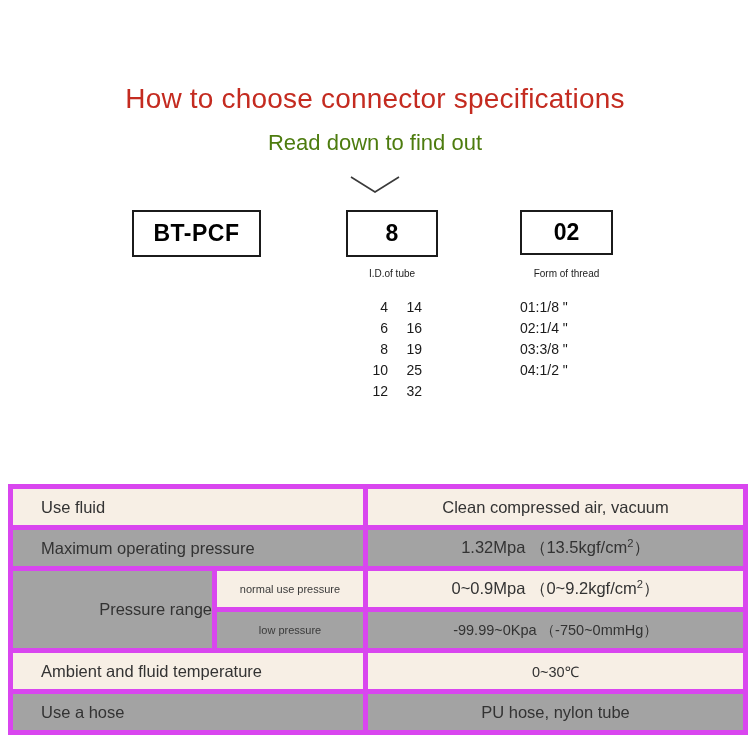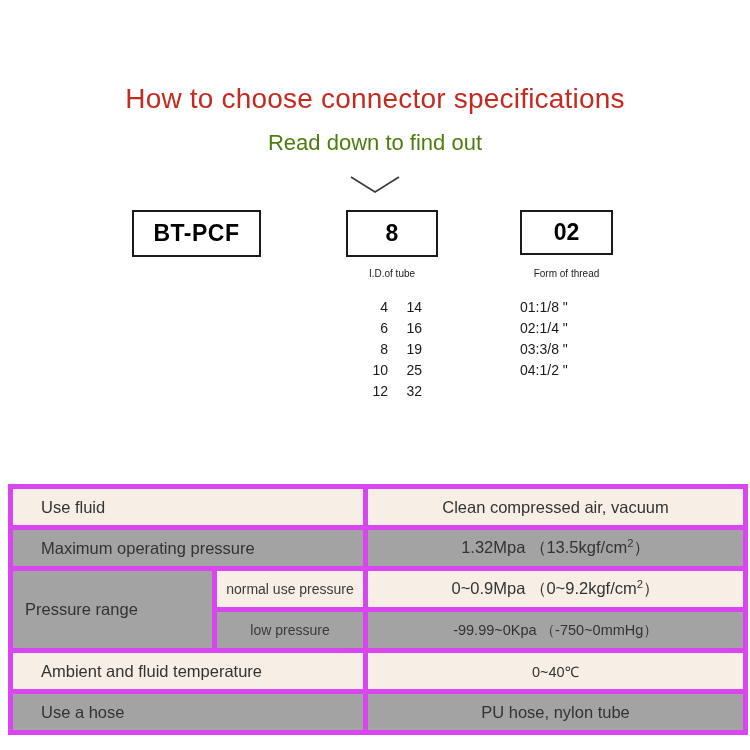--- a/index.html
+++ b/index.html
@@ -153,24 +153,25 @@
   .white { background: #a3a3a3; }
 
   td.label {
     padding-left: 28px;
     font-size: 16.5px;
     height: 36px;
   }
   td.label-tall {
     padding-left: 12px;
     font-size: 16.5px;
+    text-align: right;
   }
   td.sublabel {
     text-align: center;
-    font-size: 14px;
+    font-size: 11px;
     color: #3a3a3a;
     height: 36px;
   }
   td.value {
     text-align: center;
     font-size: 16.5px;
     height: 36px;
   }
   td.value-small {
     text-align: center;
@@ -261,21 +262,21 @@
       <td class="sublabel beige">normal use pressure</td>
       <td class="value beige">0~0.9Mpa （0~9.2kgf/cm<sup>2</sup>）</td>
     </tr>
     <tr>
       <td class="sublabel white">low pressure</td>
       <td class="value-small white">-99.99~0Kpa （-750~0mmHg）</td>
     </tr>
 
     <tr>
       <td class="label beige" colspan="2">Ambient and fluid temperature</td>
-      <td class="value-small beige">0~40℃</td>
+      <td class="value-small beige">0~30℃</td>
     </tr>
 
     <tr>
       <td class="label white" colspan="2">Use a hose</td>
       <td class="value white">PU hose, nylon tube</td>
     </tr>
   </tbody>
 </table>
 
 </body></html>

